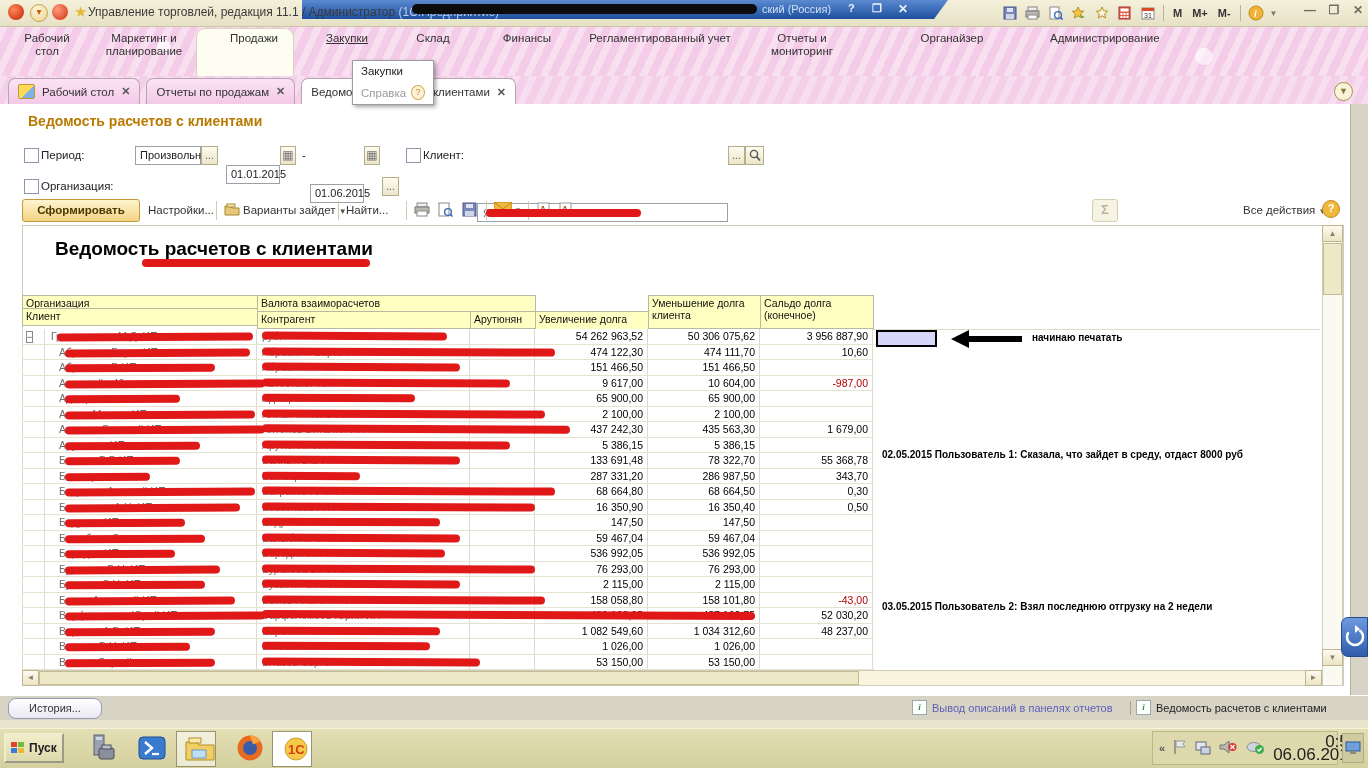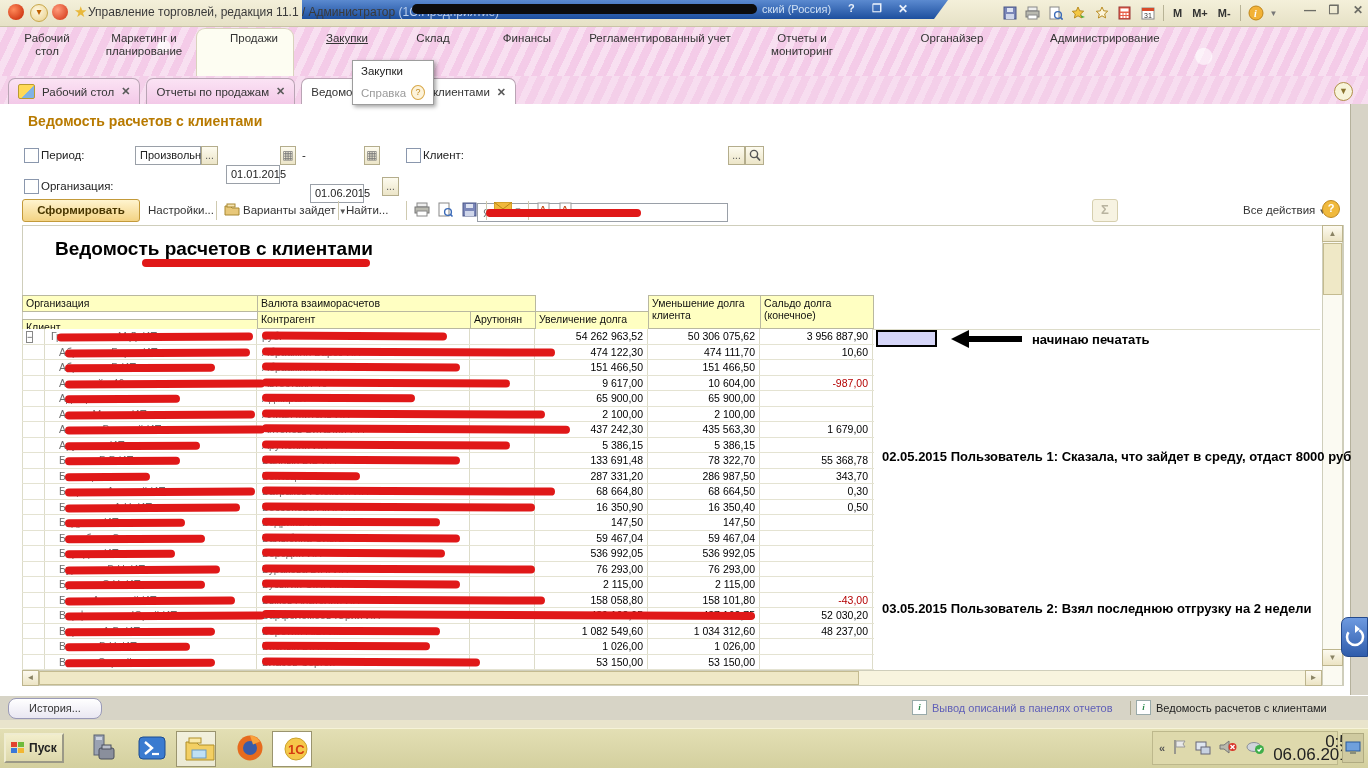--- a/index.html
+++ b/index.html
@@ -111,21 +111,21 @@
   .tc.num{width:113px;text-align:right;padding-right:4px;color:#000}
   .tc.num.mid{width:112px}
   .tc.num.neg{color:#b40000}
   .trow.group .tc{background:#fff}
   .expander{width:11px;height:11px;border:1px solid #888;margin:2px 0 0 3px;font-size:9px;
     line-height:9px;text-align:center;color:#444;background:#fff}
   #hdr-extend{left:22px;top:329px;width:1298px;height:1px;background:#dddcc9}
   #sel-cell{left:876px;top:330px;width:61px;height:17px;background:#d6d6f8;
     border:2px solid #000;box-sizing:border-box;z-index:6}
   
-  .note{position:absolute;font-weight:bold;color:#000;font-size:13px;white-space:nowrap;z-index:7}
+  .note{position:absolute;font-weight:bold;color:#000;font-size:10px;white-space:nowrap;z-index:7}
   #arrow-shaft{left:958px;top:336px;width:64px;height:6px;background:#000;z-index:7}
   #arrow-head{left:942px;top:330px;width:0;height:0;border:9px solid transparent;
     border-right:18px solid #000;z-index:7}
   
   .sb-btn{position:absolute;background:linear-gradient(#fdfaf0,#ece4c4);border:1px solid #bdb58e;
     box-sizing:border-box;color:#8a8364;font-size:8px;text-align:center}
   #vscroll{left:1322px;top:225px;width:21px;height:461px;background:#fbfaf2;border:1px solid #cfcebb;box-sizing:border-box}
   #vthumb{left:1323px;top:243px;width:19px;height:52px;background:#efe8c6;border:1px solid #c4bb90;box-sizing:border-box}
   #hscroll{left:22px;top:670px;width:1300px;height:16px;background:#f8f4de;border:1px solid #cfcebb;box-sizing:border-box}
   #hthumb{left:39px;top:671px;width:820px;height:14px;background:#efe8c6;border:1px solid #c4bb90;box-sizing:border-box}
@@ -357,21 +357,21 @@
 <span class="abs" id="all-actions"><span>Все действия</span> <span style="font-size:8px;color:#555">▼</span></span>
 <div class="abs" id="help-btn">?</div>
 
 <div class="abs" id="content"></div>
 <div class="abs" id="big-title">Ведомость расчетов с клиентами</div>
 <div class="abs" id="hdr-extend"></div>
 
 <div class="abs" id="grid">
   <div class="hcell" style="left:0;top:0;width:236px;height:17px">Организация</div>
   <div class="hcell" style="left:235px;top:0;width:279px;height:17px">Валюта взаиморасчетов</div>
-  <div class="hcell" style="left:0;top:24px;width:236px;height:18px">Клиент</div>
+  <div class="hcell" style="left:0;top:13px;width:236px;height:18px">Клиент</div>
   <div class="hcell" style="left:235px;top:16px;width:214px;height:18px">Контрагент</div>
   <div class="hcell" style="left:448px;top:16px;width:66px;height:18px">Арутюнян</div>
   <div class="hcell" style="left:513px;top:16px;width:114px;height:20px">Увеличение долга клиента</div>
   <div class="hcell" style="left:626px;top:0;width:113px;height:34px">Уменьшение долга клиента</div>
   <div class="hcell" style="left:738px;top:0;width:114px;height:34px">Сальдо долга (конечное)</div>
   <div id="grid-rows">
       <div class="trow group">
         <span class="tc margin"><span class="expander">−</span></span>
         <span class="tc client" style="padding-left: 6px;">Гречишников М.Д. ИП</span>
         <span class="tc contra">руб.</span>

